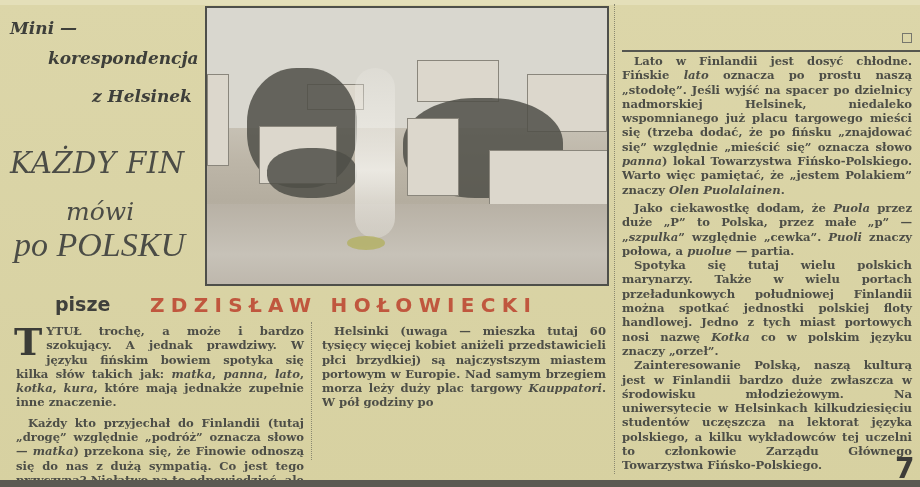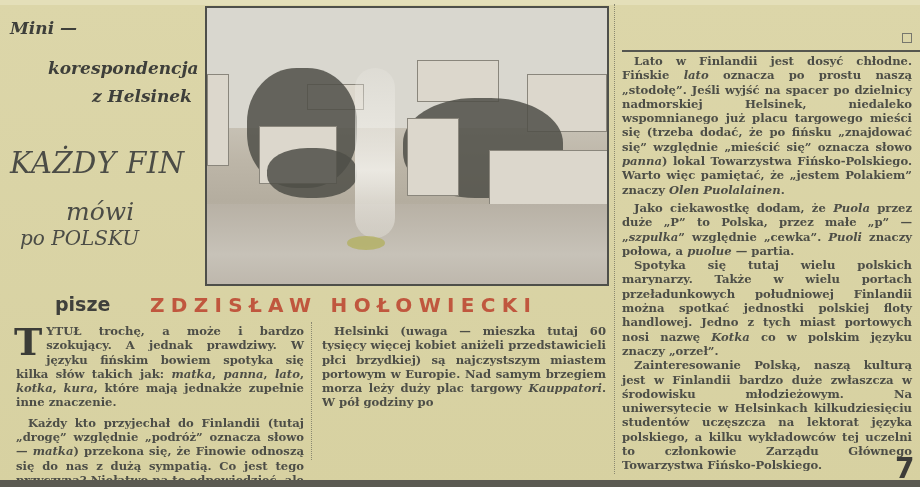--- a/index.html
+++ b/index.html
@@ -9,27 +9,27 @@
     font-family:"DejaVu Serif", serif;
     color:#4a4a42;
   }
   .page { position:absolute; inset:0; background:linear-gradient(180deg,#dcd6a9 0%,#d7d1a1 100%); }
   .top-strip { position:absolute; left:0; top:0; width:920px; height:5px; background:#e4dfb9; }
   .bottom-strip { position:absolute; left:0; top:480px; width:920px; height:7px; background:#5b5a52; }
 
   
   .kicker { position:absolute; left:10px; top:18px; width:190px; font-family:"DejaVu Serif", serif; font-style:italic; font-weight:bold; color:#3e3f3a; font-size:17px; }
   .kicker .k1 { position:absolute; left:0; top:0; }
-  .kicker .k2 { position:absolute; left:38px; top:40px; }
+  .kicker .k2 { position:absolute; left:38px; top:30px; }
   .kicker .k3 { position:absolute; left:82px; top:68px; }
 
   .headline { position:absolute; left:4px; top:146px; width:196px; font-family:"DejaVu Serif", serif; font-style:italic; color:#4b4c46; }
   .headline .h1 { position:absolute; left:6px; top:0; font-size:29px; letter-spacing:0.5px; }
   .headline .h2 { position:absolute; left:62px; top:42px; font-size:25px;margin-top:9px; }
-  .headline .h3 { position:absolute; left:16px; top:80px; font-size:20px; }
+  .headline .h3 { position:absolute; left:10px; top:80px; font-size:34px;font-family:Liberation Serif, serif; }
 
   
   .photo { position:absolute; left:205px; top:6px; width:404px; height:280px; border:2px solid #4e4f4a; box-sizing:border-box; overflow:hidden;
     background:linear-gradient(180deg,#d8d5cc 0%,#d1cdc2 30%,#bdb6a8 55%,#b4ad9f 70%,#c5bfb4 100%); }
   .photo .sky { position:absolute; left:0; top:0; width:100%; height:120px; background:#d9d7cf; }
   .photo .tree { position:absolute; background:#4f4f48; border-radius:45%; opacity:.85; }
   .photo .bld { position:absolute; background:#dcd7cc; border:1px solid #8a867c; }
   .photo .water { position:absolute; left:0; top:196px; width:100%; height:84px; background:linear-gradient(180deg,#b8b1a5,#c7c2b8 60%,#bdb6ab); }
   .photo .jet { position:absolute; left:148px; top:60px; width:40px; height:170px; background:linear-gradient(180deg,rgba(240,238,232,0.2),rgba(240,238,232,0.9) 60%,rgba(240,238,232,0.3)); border-radius:20px; }
   .photo .stain { position:absolute; left:140px; top:228px; width:38px; height:14px; background:#b3b061; border-radius:50%; opacity:.8; }

